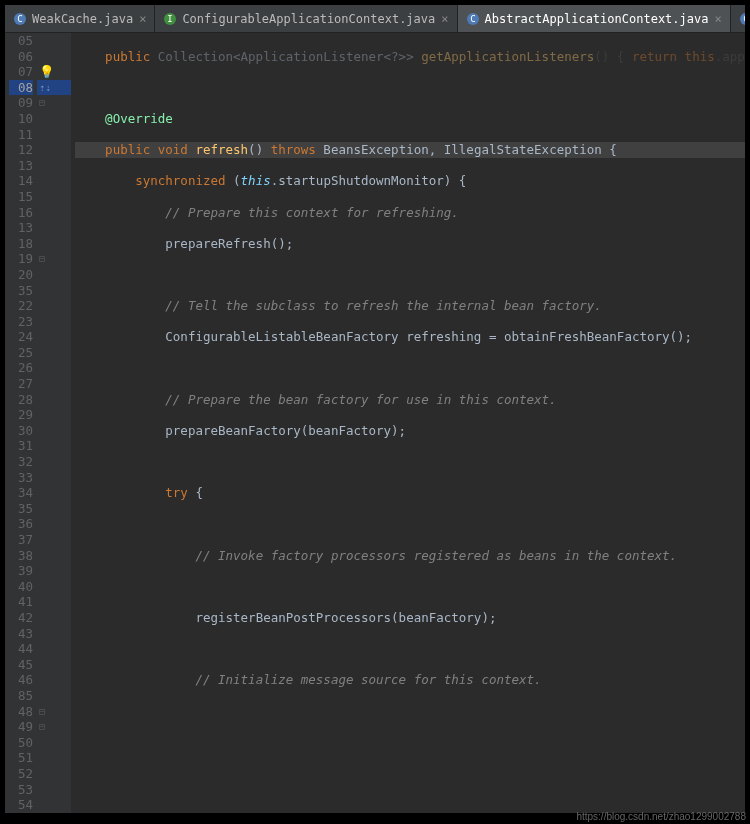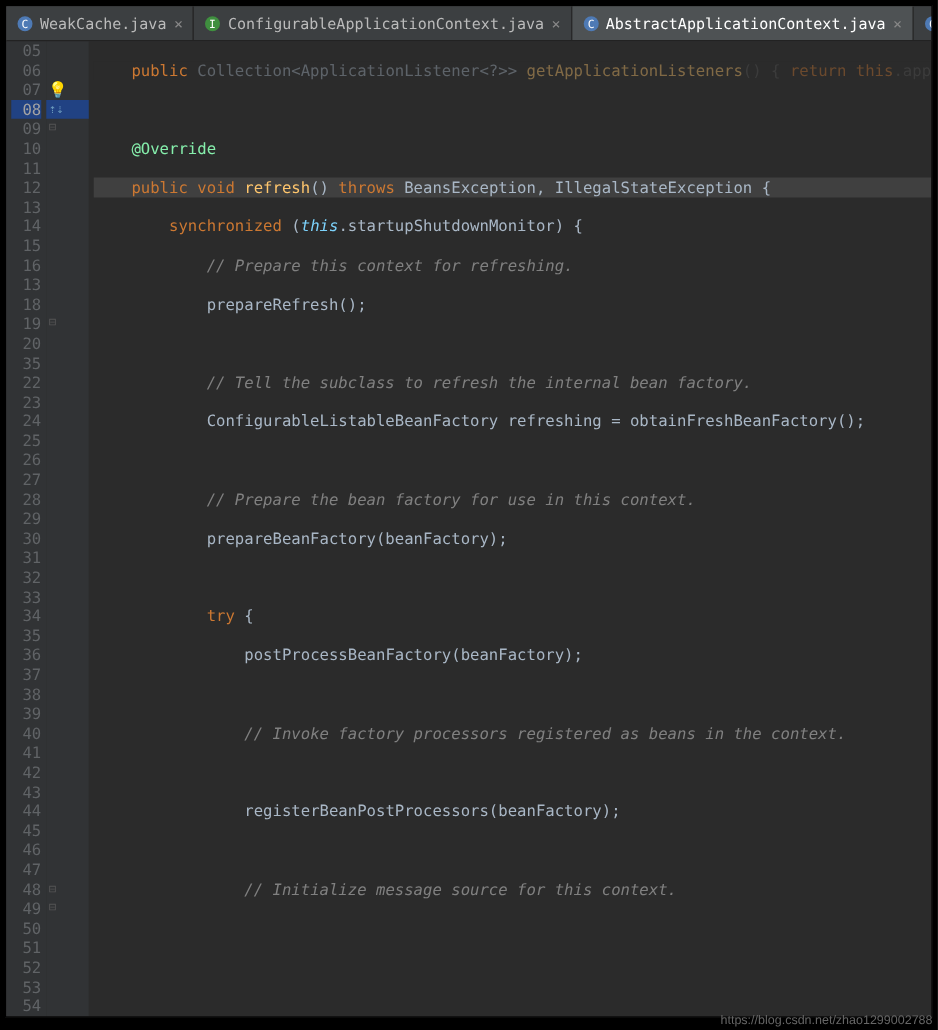--- a/index.html
+++ b/index.html
@@ -207,21 +207,21 @@
 <div class="ln">37</div>
 <div class="ln">38</div>
 <div class="ln">39</div>
 <div class="ln">40</div>
 <div class="ln">41</div>
 <div class="ln">42</div>
 <div class="ln">43</div>
 <div class="ln">44</div>
 <div class="ln">45</div>
 <div class="ln">46</div>
-<div class="ln">47</div>
+<div class="ln">85</div>
 <div class="ln">48</div>
 <div class="ln">49</div>
 <div class="ln">50</div>
 <div class="ln">51</div>
 <div class="ln">52</div>
 <div class="ln">53</div>
 <div class="ln">54</div>
 <div class="ln">55</div>
     </div>
 
@@ -301,21 +301,20 @@
 <div class="ln">            <span class="com">// Prepare this context for refreshing.</span></div>
 <div class="ln">            <span>prepareRefresh();</span></div>
 <div class="ln"></div>
 <div class="ln">            <span class="com">// Tell the subclass to refresh the internal bean factory.</span></div>
 <div class="ln">            <span>ConfigurableListableBeanFactory refreshing = obtainFreshBeanFactory();</span></div>
 <div class="ln"></div>
 <div class="ln">            <span class="com">// Prepare the bean factory for use in this context.</span></div>
 <div class="ln">            <span>prepareBeanFactory(beanFactory);</span></div>
 <div class="ln"></div>
 <div class="ln">            <span class="kw">try</span><span> {</span></div>
-<div class="ln">                <span>postProcessBeanFactory(beanFactory);</span></div>
 <div class="ln"></div>
 <div class="ln">                <span class="com">// Invoke factory processors registered as beans in the context.</span></div>
 <div class="ln"></div>
 <div class="ln">                <span>registerBeanPostProcessors(beanFactory);</span></div>
 <div class="ln"></div>
 <div class="ln">                <span class="com">// Initialize message source for this context.</span></div>
 
 
 
 

